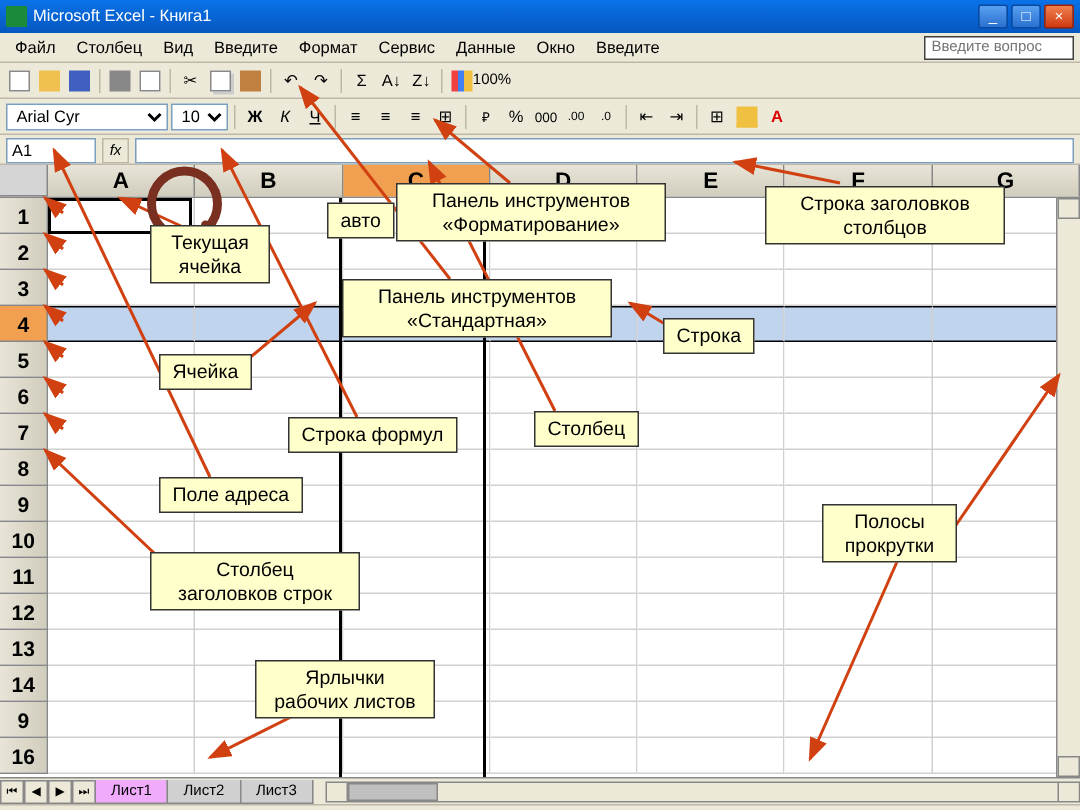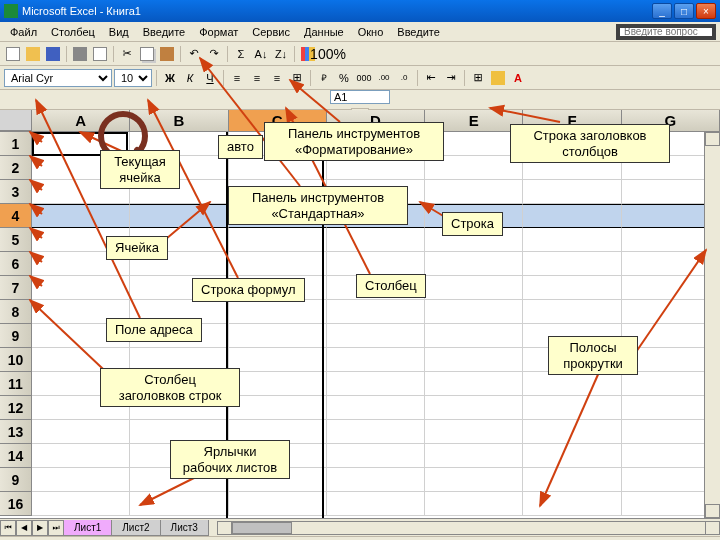--- a/index.html
+++ b/index.html
@@ -7,32 +7,32 @@
   
   .titlebar { height: 22px; background: linear-gradient(#0a72e8,#0657c0); color: #fff; display: flex; align-items: center; padding: 0 4px; font-size: 11px; }
   .titlebar-icon { width: 14px; height: 14px; background: #1b8a3a; margin-right: 4px; }
   .titlebar-title { flex: 1; font-weight: normal; }
   .win-btns { display: flex; gap: 2px; }
   .win-btn { width: 20px; height: 16px; background: linear-gradient(#5aa0f0,#2a70d0); border: 1px solid #0a4aa0; border-radius: 2px; color: #fff; display: flex; align-items: center; justify-content: center; font-size: 10px; cursor: pointer; }
   .win-btn.close { background: linear-gradient(#f08050,#d03a10); border-color: #a02000; }
   
   .menubar { height: 20px; background: #ece9d8; border-bottom: 1px solid #bfb8a8; display: flex; align-items: center; padding: 0 4px; gap: 2px; font-size: 11px; }
   .menu-item { padding: 2px 6px; cursor: pointer; }
-  .help-input { margin-left: auto; height: 16px; padding: 0 4px; font-size: 10px; width: 100px; border: 4px solid #404040; }
+  .help-input { margin-left: auto; height: 16px; padding: 0 4px; font-size: 10px; width: 100px; border: 1px solid #404040; }
   
   .toolbar { height: 24px; background: #ece9d8; border-bottom: 1px solid #bfb8a8; display: flex; align-items: center; padding: 0 4px; gap: 2px; }
   .tb-btn { width: 18px; height: 18px; background: #ece9d8; border: 1px solid transparent; display: flex; align-items: center; justify-content: center; cursor: pointer; }
   .tb-sep { width: 1px; height: 16px; background: #bfb8a8; margin: 0 2px; }
   .tb-icon { width: 14px; height: 14px; }
   
   .toolbar2 { height: 24px; background: #ece9d8; border-bottom: 1px solid #bfb8a8; display: flex; align-items: center; padding: 0 4px; gap: 2px; }
   .font-select { height: 18px; font-size: 11px; border: 1px solid #7b9ebd; background: #fff; padding: 0 2px; }
   .size-select { height: 18px; width: 38px; font-size: 11px; border: 1px solid #7b9ebd; background: #fff; padding: 0 2px; }
   
-  .formula-bar { height: 20px; background: #ece9d8; border-bottom: 1px solid #bfb8a8; display: flex; align-items: center; padding: 0 4px; gap: 4px; flex-direction: column; }
+  .formula-bar { height: 20px; background: #ece9d8; border-bottom: 1px solid #bfb8a8; display: flex; align-items: flex-end; padding: 0 4px; gap: 4px; }
   .name-box { width: 60px; height: 17px; background: #fff; border: 1px solid #7b9ebd; padding: 0 3px; font-size: 11px; display: flex; align-items: center; }
   .fx-btn { width: 18px; height: 17px; background: #ece9d8; border: 1px solid #bfb8a8; display: flex; align-items: center; justify-content: center; font-size: 10px; font-style: italic; cursor: pointer; }
   .formula-input { flex: 1; height: 17px; background: #fff; border: 1px solid #7b9ebd; }
   
   .grid-area { position: relative; background: #fff; height: 408px; }
   .col-headers { display: flex; height: 22px; background: #d5d5d5; border-bottom: 1px solid #888; }
   .corner { width: 32px; background: #d5d5d5; border-right: 1px solid #888; border-bottom: 1px solid #888; }
   .col-h { flex: 1; background: linear-gradient(#e8e5d8,#d0cdbe); border-right: 1px solid #888; display: flex; align-items: center; justify-content: center; font-size: 15px; font-weight: bold; cursor: pointer; }
   .rows { }
   .row { display: flex; height: 24px; }
@@ -121,21 +121,21 @@
   <div class="tb-btn">↷</div>
   <div class="tb-sep"></div>
   <div class="tb-btn">Σ</div>
   <div class="tb-btn">A↓</div>
   <div class="tb-btn">Z↓</div>
   <div class="tb-sep"></div>
   <div class="tb-btn">
       <div class="tb-icon" style="background:linear-gradient(90deg,#f04040 30%,#4080f0 30% 60%,#f0c040 60%)"></div>
     </div>
   <div class="tb-btn">
-      <div style="font-size:14px">100%</div>
+      <div style="font-size:10px">100%</div>
     </div>
 </div>
 
 <div class="toolbar2">
   <select class="font-select" style="width:108px"><option>Arial Cyr</option></select>
   <select class="size-select"><option>10</option></select>
   <div class="tb-sep"></div>
   <div class="tb-btn">
       <b>Ж</b>
     </div>

